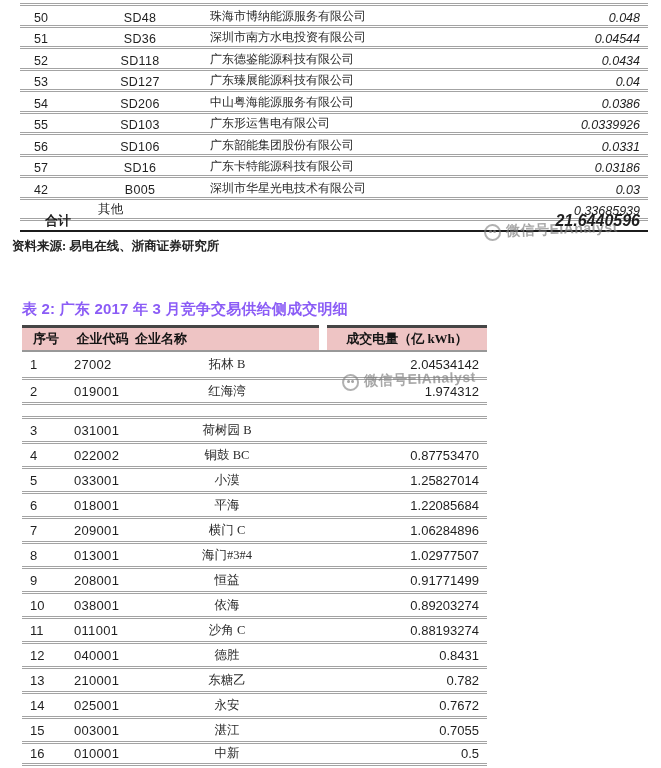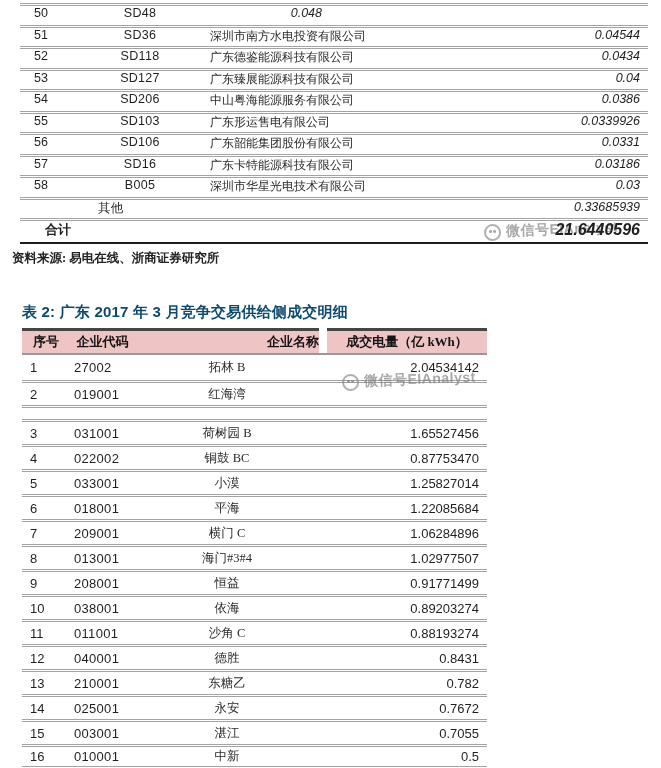--- a/index.html
+++ b/index.html
@@ -1,44 +1,44 @@
 <!DOCTYPE html>
 <html><head>
 <meta charset="utf-8">
 <style>
   * { margin:0; padding:0; box-sizing:border-box; }
   html,body { width:661px; height:768px; background:#ffffff; overflow:hidden; }
   body { font-family:"Liberation Sans", sans-serif; color:#1f1f1f; position:relative; }
 
   
   .t1 { margin:3px 13px 0 20px; }
-  .t1row { display:flex; align-items:flex-start; height:21.5px; border-top:3px double #a3a3a3; font-size:12.5px; }
+  .t1row { display:flex; align-items:flex-end; height:21.5px; border-top:3px double #a3a3a3; font-size:12.5px; }
   .t1 .c-no   { width:60px; padding-left:14px; }
   .t1 .c-code { width:120px; text-align:center; letter-spacing:0.3px; }
   .t1 .c-name { flex:1; padding-left:10px; font-family:"Liberation Serif", serif; font-size:12px; color:#2a2a2a; }
   .t1 .c-val  { width:130px; text-align:right; padding-right:8px;font-style:italic; }
   .t1row.other .c-code { text-align:left; padding-left:18px; font-family:"Liberation Serif", serif; }
-  .t1row.total { height:26px; border-bottom:2px solid #1c1c1c; font-weight:bold; }
+  .t1row.total { height:14px; border-bottom:2px solid #1c1c1c; font-weight:bold; }
   .t1row.total .c-no { width:180px; padding-left:25px; font-family:"Liberation Serif", serif; font-size:13px; }
   .t1row.total .c-val { position:relative; z-index:3; font-size:16px; }
 
   .source { margin:6px 0 0 12px; font-family:"Liberation Serif", serif; font-weight:bold; font-size:12.5px; color:#222; }
 
   
-  .t2-title { margin:36px 0 0 22px; font-size:15px; font-weight:bold; color:#0c4a6e; letter-spacing:0.2px; }
+  .t2-title { margin:45px 0 0 22px; font-size:15px; font-weight:bold; color:#8b5cf6; letter-spacing:0.2px; }
   .t2 { margin:6px 0 0 22px; width:465px; }
   .t2head { display:flex; border-bottom:2px solid #989898; height:27px; }
   .t2head .blk { background:#eec4c4; border-top:3px solid #454545; display:flex; align-items:center; height:100%; }
   .t2head .blk-left { width:297px; }
   .t2head .gap { width:8px; background:#ffffff; }
   .t2head .blk-right { flex:1; justify-content:center; }
   .t2head span { font-weight:bold; font-size:13px; font-family:"Liberation Serif", serif; color:#141414; }
   .t2head .h-no   { width:48px; text-align:center; }
   .t2head .h-code { width:65px; text-align:center; }
-  .t2head .h-name { width:184px; text-align:right; }
+  .t2head .h-name { width:184px; text-align:left; }
 
   .t2row { display:flex; align-items:center; height:25px; font-size:13px; border-top:3px double #a3a3a3; }
   .t2row.first { border-top:none; }
   .t2row.last { border-bottom:3px double #a3a3a3; }
   .t2 .c-no   { width:48px; padding-left:8px; }
   .t2 .c-code { width:65px; padding-left:4px; letter-spacing:0.3px; }
   .t2 .c-name { width:184px; text-align:center; font-family:"Liberation Serif", serif; font-size:12.5px; color:#2a2a2a; }
   .t2 .c-val  { flex:1; text-align:right; padding-right:8px; position:relative; z-index:2; }
   .t2spacer { height:14px; border-top:3px double #a3a3a3; }
 
@@ -52,20 +52,21 @@
   .wm1 { left:484px; top:221px; }
   .wm2 { left:342px; top:371px; }
 </style>
 </head>
 <body>
 
 <section class="t1">
   <div class="t1row">
     <span class="c-no">50</span>
     <span class="c-code">SD48</span>
+    <span class="c-name">珠海市博纳能源服务有限公司</span>
     <span class="c-val">0.048</span>
   </div>
   <div class="t1row">
     <span class="c-no">51</span>
     <span class="c-code">SD36</span>
     <span class="c-name">深圳市南方水电投资有限公司</span>
     <span class="c-val">0.04544</span>
   </div>
   <div class="t1row">
     <span class="c-no">52</span>
@@ -97,21 +98,21 @@
     <span class="c-name">广东韶能集团股份有限公司</span>
     <span class="c-val">0.0331</span>
   </div>
   <div class="t1row">
     <span class="c-no">57</span>
     <span class="c-code">SD16</span>
     <span class="c-name">广东卡特能源科技有限公司</span>
     <span class="c-val">0.03186</span>
   </div>
   <div class="t1row">
-    <span class="c-no">58</span>
+    <span class="c-no">42</span>
     <span class="c-code">B005</span>
     <span class="c-name">深圳市华星光电技术有限公司</span>
     <span class="c-val">0.03</span>
   </div>
   <div class="t1row other">
     <span class="c-no"></span>
     <span class="c-code">其他</span>
     <span class="c-name"></span>
     <span class="c-val">0.33685939</span>
   </div>
@@ -142,29 +143,29 @@
   <div class="t2row first">
     <span class="c-no">1</span>
     <span class="c-code">27002</span>
     <span class="c-name">拓林 B</span>
     <span class="c-val">2.04534142</span>
   </div>
   <div class="t2row">
     <span class="c-no">2</span>
     <span class="c-code">019001</span>
     <span class="c-name">红海湾</span>
+    <span class="c-val">1.974312</span>
   </div>
 
   <div class="t2spacer"></div>
 
   <div class="t2row">
     <span class="c-no">3</span>
     <span class="c-code">031001</span>
     <span class="c-name">荷树园 B</span>
-    <span class="c-val">1.65527456</span>
   </div>
   <div class="t2row">
     <span class="c-no">4</span>
     <span class="c-code">022002</span>
     <span class="c-name">铜鼓 BC</span>
     <span class="c-val">0.87753470</span>
   </div>
   <div class="t2row">
     <span class="c-no">5</span>
     <span class="c-code">033001</span>

